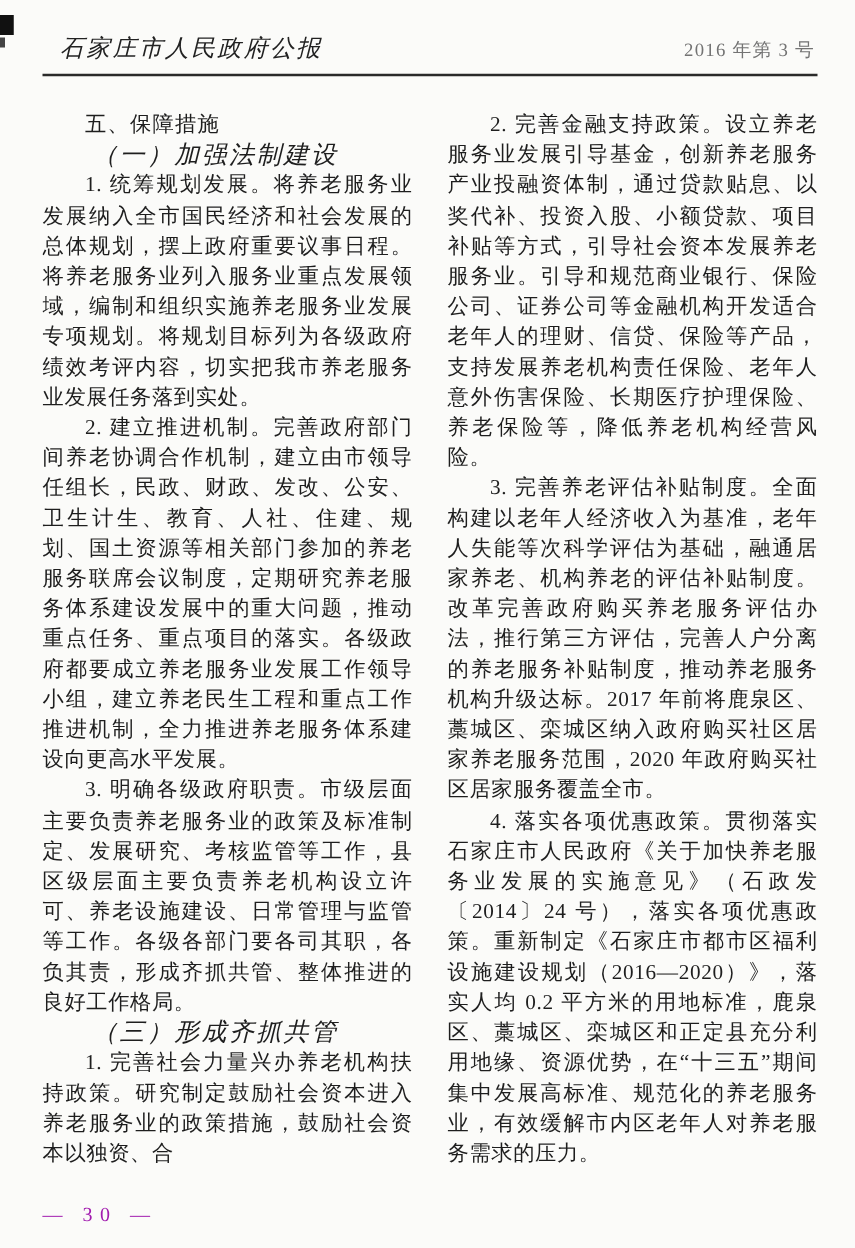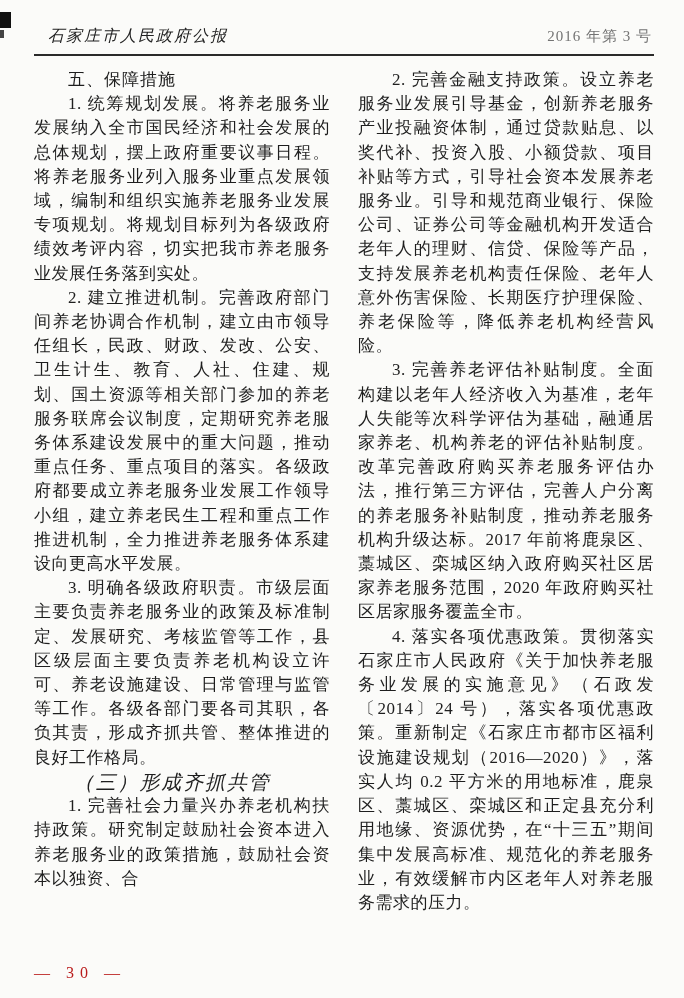--- a/index.html
+++ b/index.html
@@ -35,39 +35,39 @@
     width: 4px; height: 8px;
     background: #444;
   }
   header.page-header {
     display: flex;
     justify-content: space-between;
     align-items: baseline;
     padding: 0 2px 0 14px;
   }
   .pub-title {
-    font-size: 16px;
+    font-size: 19px;
     font-style: italic;
     letter-spacing: 2px;
     color: #222;
   }
   .issue-no {
     font-size: 15px;
     letter-spacing: 1px;
     color: #737373;
   }
   .header-rule {
     border: 0;
     border-top: 2px solid #2a2a2a;
     margin: 7px 0 0 0;
   }
   main.columns {
     display: flex;
     gap: 28px;
-    margin-top: 12px;
+    margin-top: 27px;
     height: 896px;
     overflow: hidden;
   }
   .col {
     width: 304px;
     text-align: justify;
     font-size: 17px;
     line-height: 24.2px;
     letter-spacing: 0.5px;
   }
@@ -93,21 +93,21 @@
     font-style: italic;
     text-indent: 2em;
     letter-spacing: 2px;
   }
   footer.page-footer {
     position: absolute;
     left: 34px;
     bottom: 16px;
     font-size: 16px;
     letter-spacing: 6px;
-    color: #b91c1c;
+    color: #a21caf;
   }
 </style>
 </head>
 <body>
 
 <div class="page">
 
   <div class="artifact-1"></div>
   <div class="artifact-2"></div>
 
@@ -115,20 +115,21 @@
     <span class="pub-title">石家庄市人民政府公报</span>
     <span class="issue-no">2016 年第 3 号</span>
   </header>
 
   <hr class="header-rule">
 
   <main class="columns">
 
     <section class="col">
       <h2 class="sec-heading">五、保障措施</h2>
+      <h3 class="sub-heading">（一）加强法制建设</h3>
       <p class="para">1. 统筹规划发展。将养老服务业发展纳入全市国民经济和社会发展的总体规划，摆上政府重要议事日程。将养老服务业列入服务业重点发展领域，编制和组织实施养老服务业发展专项规划。将规划目标列为各级政府绩效考评内容，切实把我市养老服务业发展任务落到实处。</p>
       <p class="para">2. 建立推进机制。完善政府部门间养老协调合作机制，建立由市领导任组长，民政、财政、发改、公安、卫生计生、教育、人社、住建、规划、国土资源等相关部门参加的养老服务联席会议制度，定期研究养老服务体系建设发展中的重大问题，推动重点任务、重点项目的落实。各级政府都要成立养老服务业发展工作领导小组，建立养老民生工程和重点工作推进机制，全力推进养老服务体系建设向更高水平发展。</p>
       <p class="para">3. 明确各级政府职责。市级层面主要负责养老服务业的政策及标准制定、发展研究、考核监管等工作，县区级层面主要负责养老机构设立许可、养老设施建设、日常管理与监管等工作。各级各部门要各司其职，各负其责，形成齐抓共管、整体推进的良好工作格局。</p>
       <h3 class="sub-heading">（三）形成齐抓共管</h3>
       <p class="para">1. 完善社会力量兴办养老机构扶持政策。研究制定鼓励社会资本进入养老服务业的政策措施，鼓励社会资本以独资、合</p>
     </section>
 
     <section class="col">
       <p class="para">2. 完善金融支持政策。设立养老服务业发展引导基金，创新养老服务产业投融资体制，通过贷款贴息、以奖代补、投资入股、小额贷款、项目补贴等方式，引导社会资本发展养老服务业。引导和规范商业银行、保险公司、证券公司等金融机构开发适合老年人的理财、信贷、保险等产品，支持发展养老机构责任保险、老年人意外伤害保险、长期医疗护理保险、养老保险等，降低养老机构经营风险。</p>
       <p class="para">3. 完善养老评估补贴制度。全面构建以老年人经济收入为基准，老年人失能等次科学评估为基础，融通居家养老、机构养老的评估补贴制度。改革完善政府购买养老服务评估办法，推行第三方评估，完善人户分离的养老服务补贴制度，推动养老服务机构升级达标。2017 年前将鹿泉区、藁城区、栾城区纳入政府购买社区居家养老服务范围，2020 年政府购买社区居家服务覆盖全市。</p>

